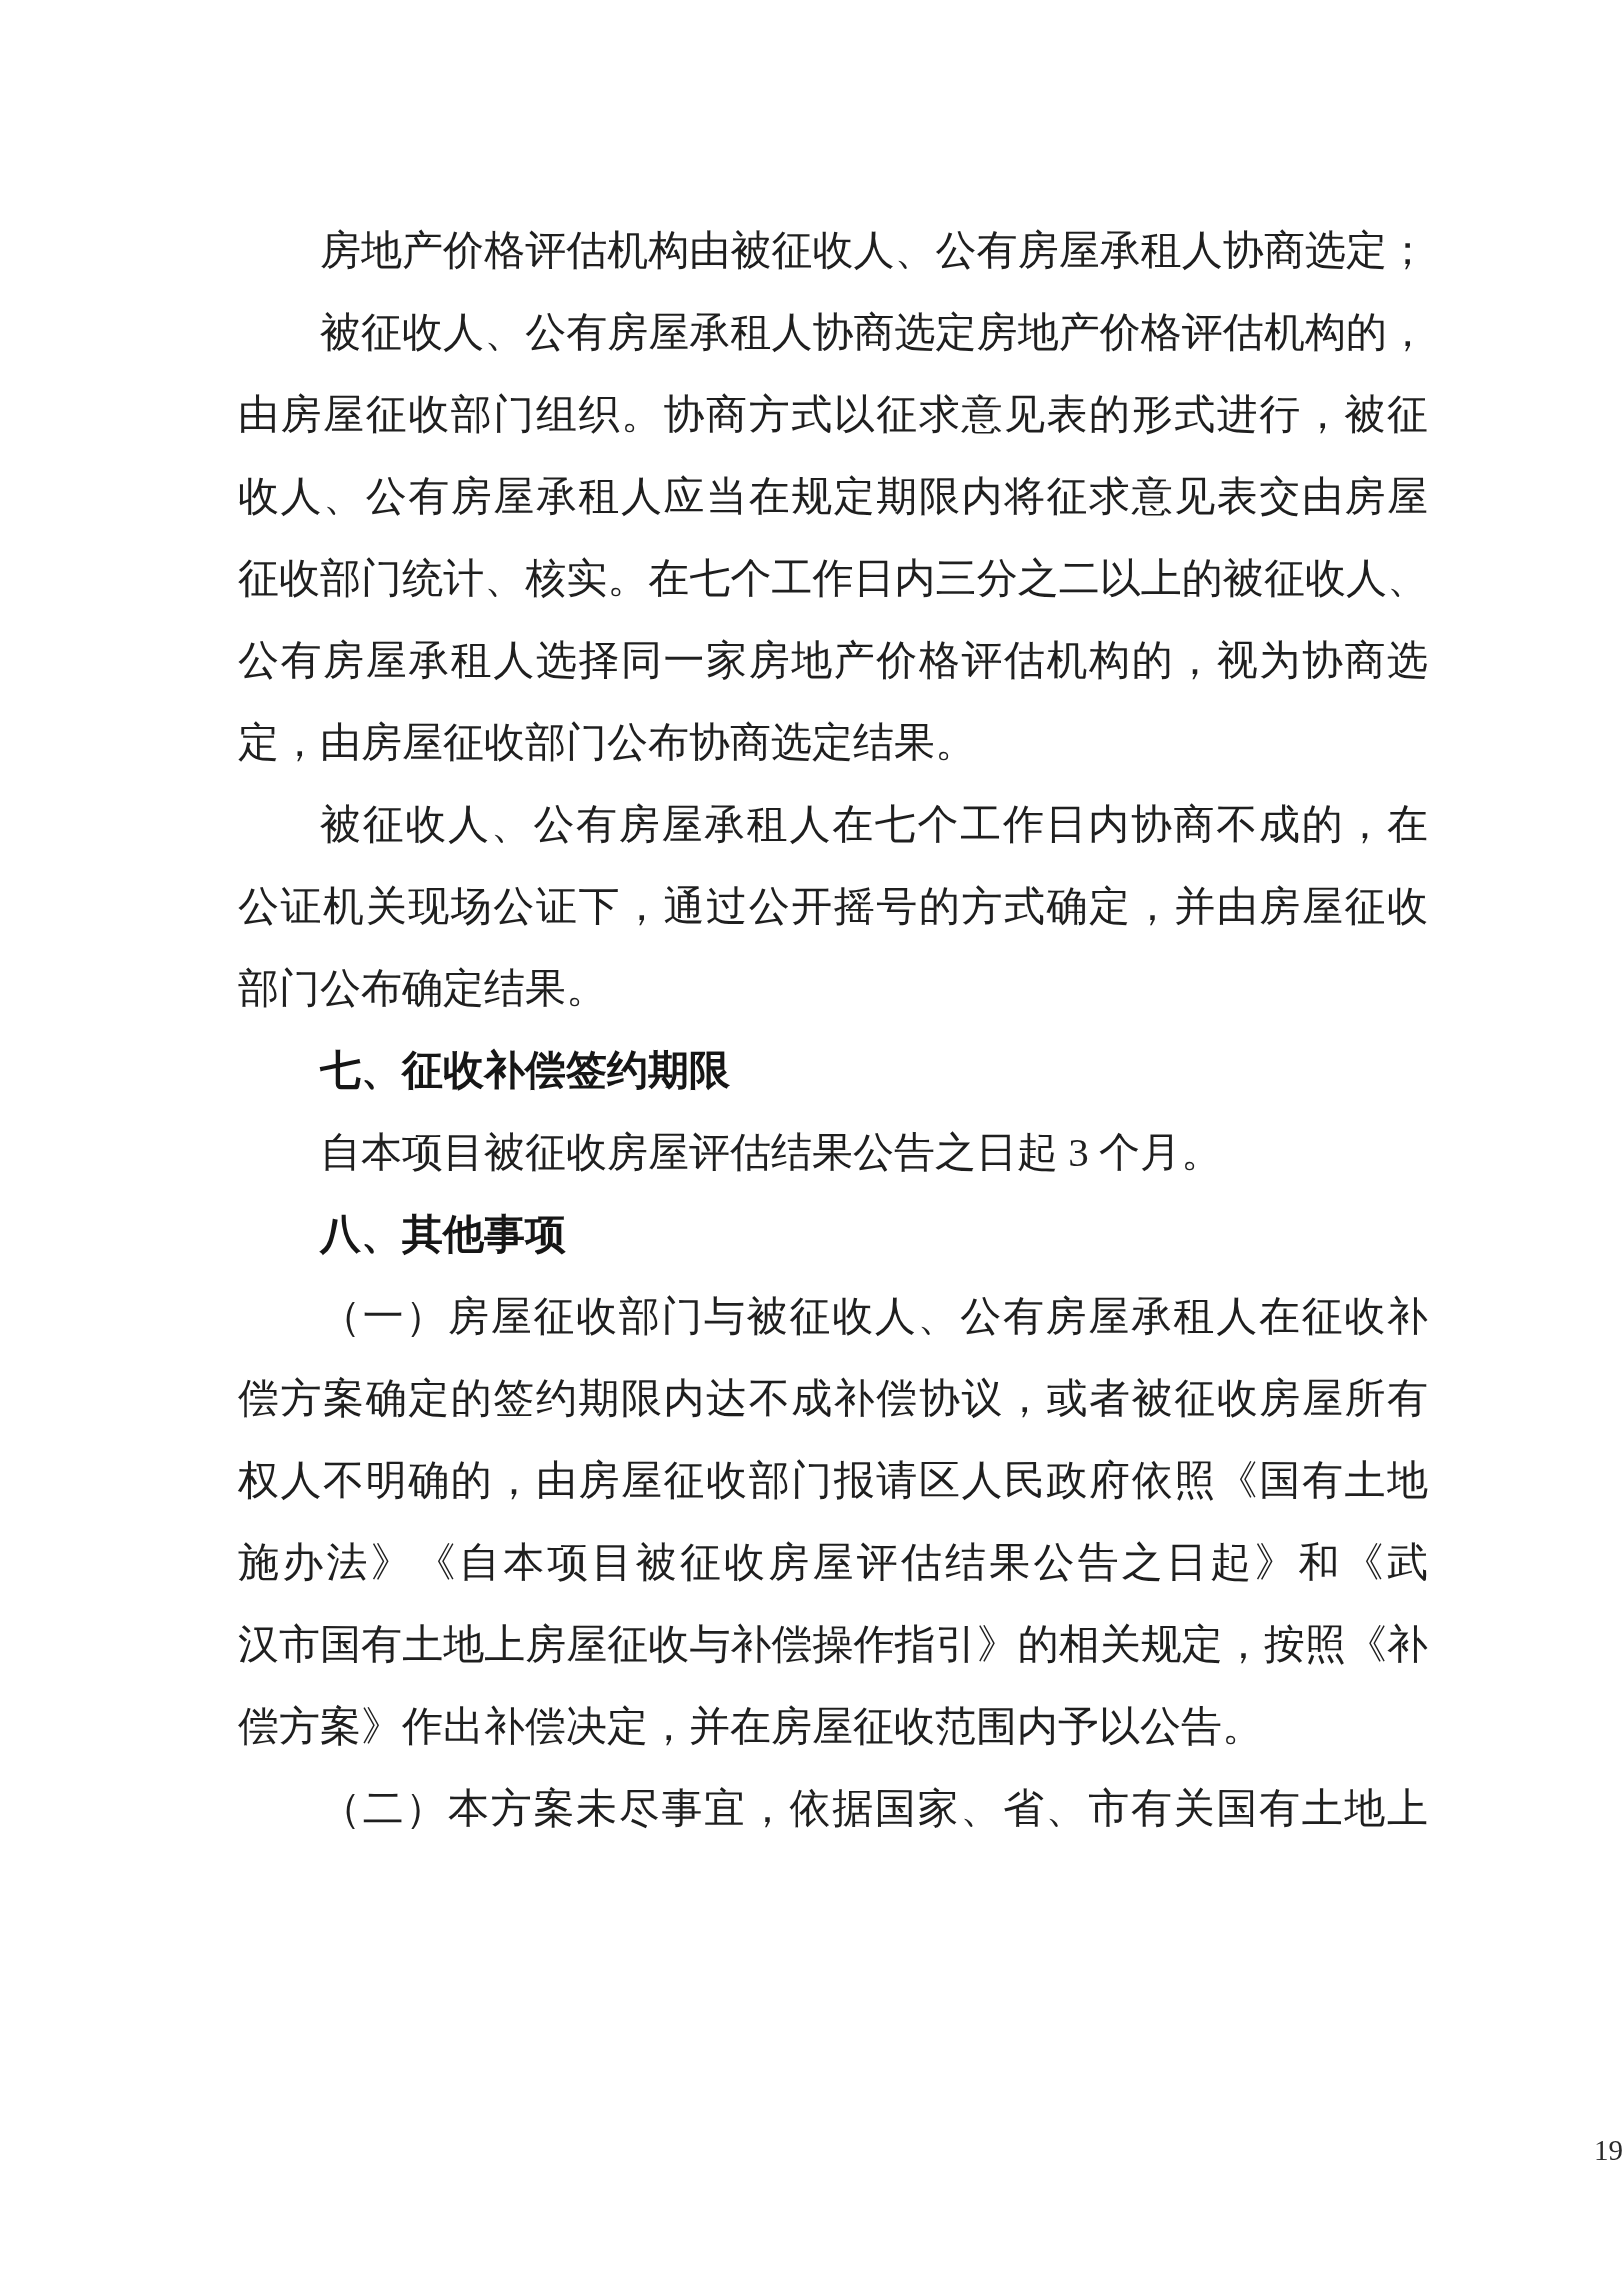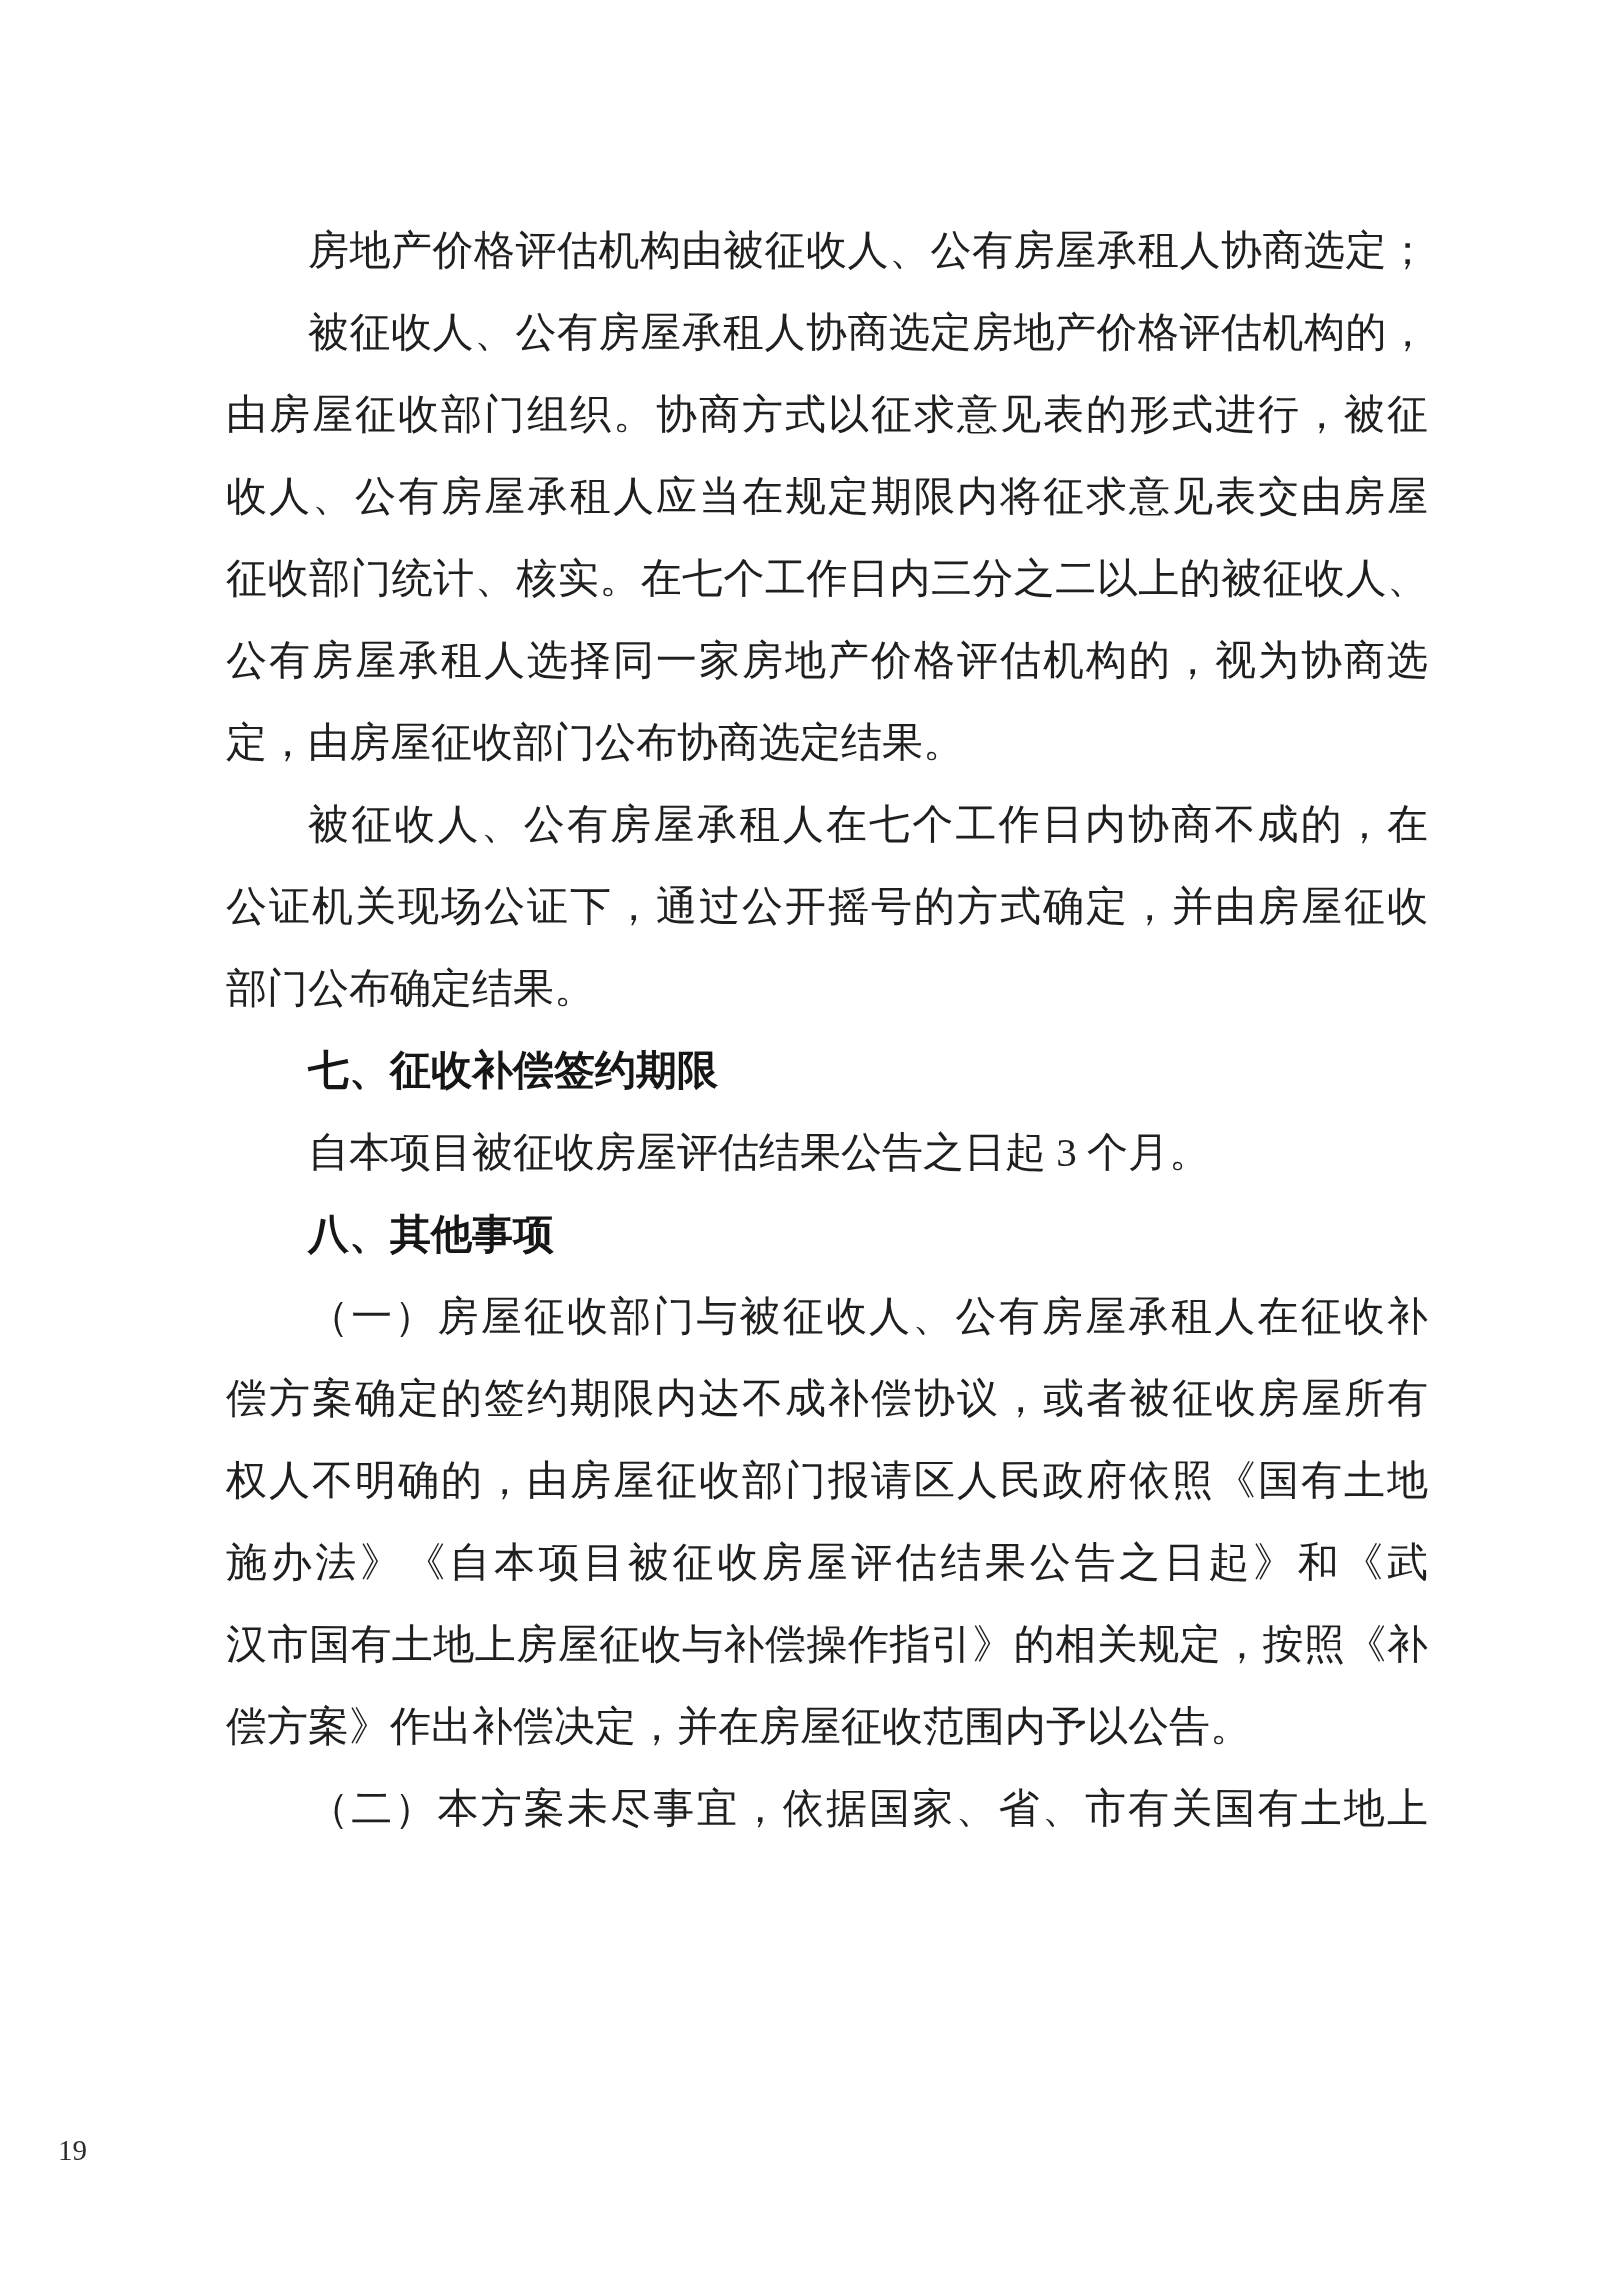--- a/index.html
+++ b/index.html
@@ -22,40 +22,41 @@
   }
   .line {
     height: 82px;
     line-height: 82px;
     font-size: 41px;
     color: #1f1f1f;
     font-family: "Liberation Serif", "DejaVu Serif", serif;
     text-align: left;
     white-space: normal;
     letter-spacing: 0;
+    margin-left: 12px;
   }
   .just {
     text-align: justify;
     text-align-last: justify;
     text-justify: inter-character;
   }
   .indent {
     text-indent: 82px;
   }
   .heading {
     font-family: "Liberation Sans", "DejaVu Sans", sans-serif;
     font-weight: 900;
     color: #161616;
   }
   .pagenum {
     position: absolute;
     top: 2136px;
     left: 0;
     width: 100%;
-    text-align: left;
+    text-align: right;
     text-indent: 58px;
     font-size: 29px;
     line-height: 29px;
     color: #2a2a2a;
     font-family: "Liberation Serif", "DejaVu Serif", serif;
   }
 </style>
 </head>
 <body>
 

